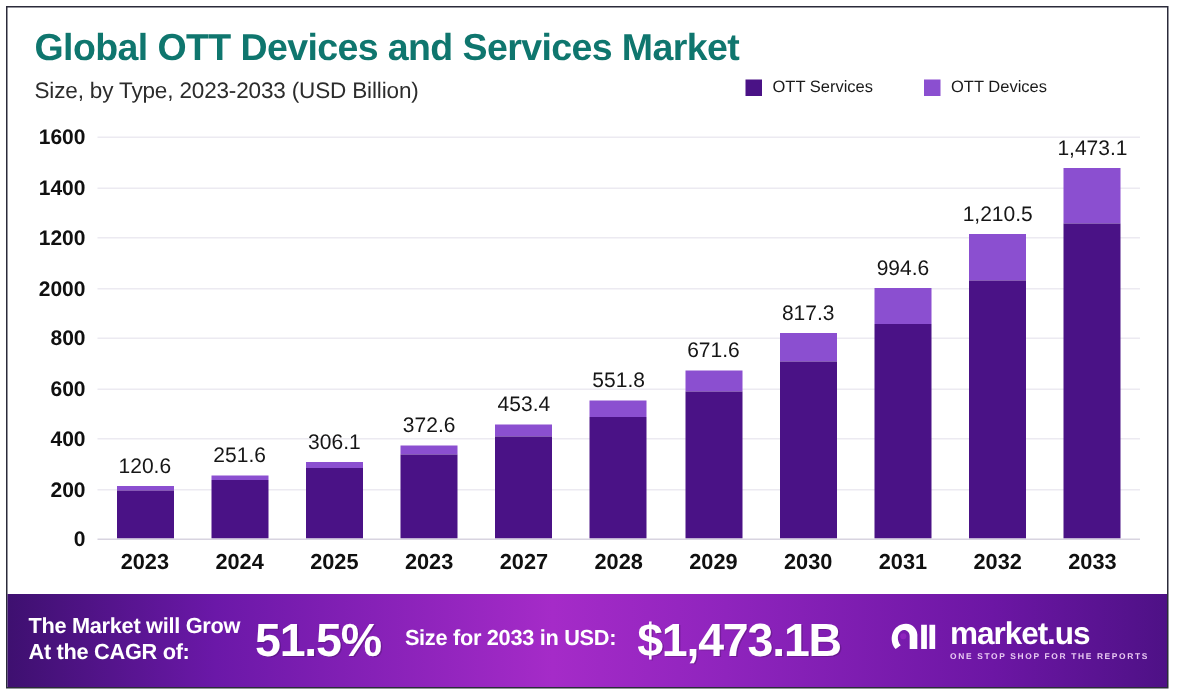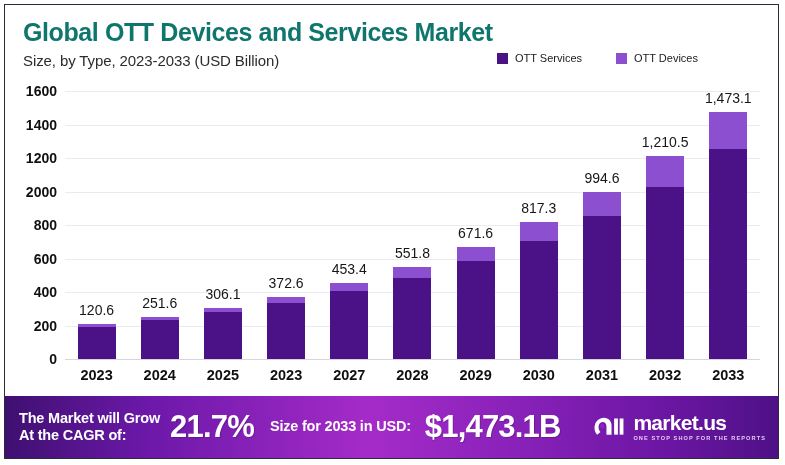--- a/index.html
+++ b/index.html
@@ -201,21 +201,21 @@
     font-size: 31px;
     font-weight: bold;
     letter-spacing: -0.8px;
     white-space: nowrap;
     text-shadow: 1px 1px 0 rgba(0,0,0,0.18);
   }
   .footer-spacer { flex: 1 1 auto; }
 
   .logo {
     display: flex;
-    align-items: center;
+    align-items: flex-start;
     gap: 7px;
   }
   .logo-mark {
     width: 34px;
     height: 26px;
     flex: 0 0 auto;
   }
   .logo-text {
     display: flex;
     flex-direction: column;
@@ -373,21 +373,21 @@
         <div class="x-tick">2032</div>
         <div class="x-tick">2033</div>
       </div>
   </div>
 
   <div class="footer">
     <div class="footer-label">
       <div>The Market will Grow</div>
       <div>At the CAGR of:</div>
     </div>
-    <div class="footer-big">21.7%</div>
+    <div class="footer-big">51.5%</div>
     <div class="footer-label" style="margin-left:6px">
       <div>Size for 2033 in USD:</div>
     </div>
     <div class="footer-big" style="margin-left:4px">$1,473.1B</div>
     <div class="footer-spacer"></div>
     <div class="logo">
       <svg class="logo-mark" viewBox="0 0 40 30">
         <path d="M6 24 C1 19, 2 8, 10 5 C17 2, 24 7, 23 15 L23 24 L17 24 L17 14 C17 10, 13 8, 10 10 C7 12, 7 18, 10 21 Z" fill="#ffffff"></path>
         <rect x="26" y="5" width="4.5" height="19" fill="#ffffff"></rect>
         <rect x="32.5" y="5" width="4.5" height="19" fill="#ffffff"></rect>

